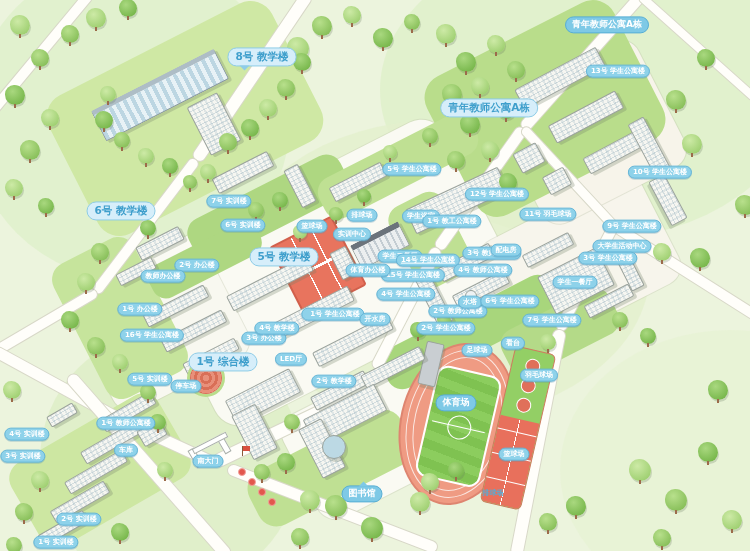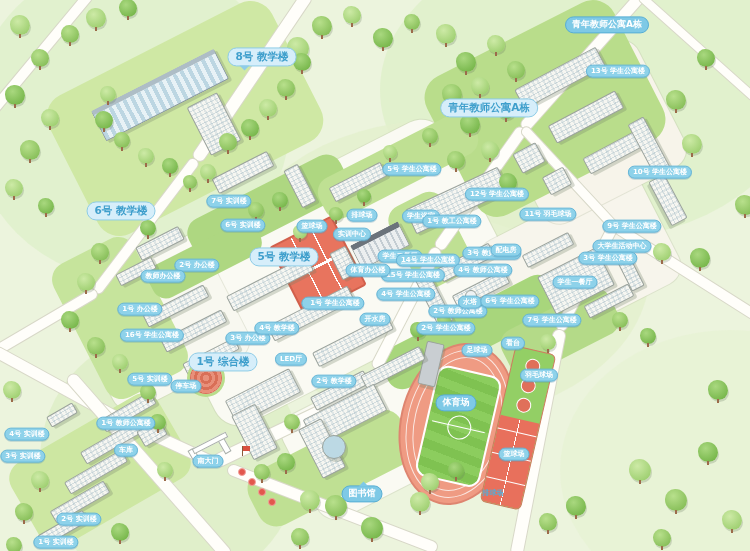--- a/index.html
+++ b/index.html
@@ -281,26 +281,26 @@
       <div class="lbl lg" style="left: 121px; top: 211px;">6号 教学楼</div>
       <div class="lbl sm" style="left: 229px; top: 201px;">7号 实训楼</div>
       <div class="lbl sm" style="left: 243px; top: 225px;">6号 实训楼</div>
       <div class="lbl lg" style="left: 284px; top: 257px;">5号 教学楼</div>
       <div class="lbl sm" style="left: 197px; top: 265px;">2号 办公楼</div>
       <div class="lbl sm" style="left: 163px; top: 276px;">教师办公楼</div>
       <div class="lbl sm" style="left: 140px; top: 309px;">1号 办公楼</div>
       <div class="lbl sm" style="left: 152px; top: 335px;">16号 学生公寓楼</div>
       <div class="lbl sm" style="left: 150px; top: 379px;">5号 实训楼</div>
       <div class="lbl sm" style="left: 186px; top: 386px;">停车场</div>
-      <div class="lbl sm" style="left: 248px; top: 338px; text-align: right;">3号 办公楼</div>
+      <div class="lbl sm" style="left: 264px; top: 338px; text-align: right;">3号 办公楼</div>
       <div class="lbl sm" style="left: 277px; top: 328px;">4号 教学楼</div>
       <div class="lbl lg" style="left: 223px; top: 362px;">1号 综合楼</div>
       <div class="lbl sm" style="left: 291px; top: 359px;">LED厅</div>
       <div class="lbl sm" style="left: 334px; top: 381px;">2号 教学楼</div>
-      <div class="lbl sm" style="left: 333px; top: 303px; padding-left: 8px;">1号 学生公寓楼</div>
+      <div class="lbl sm" style="left: 333px; top: 314px; padding-left: 8px;">1号 学生公寓楼</div>
       <div class="lbl sm" style="left: 312px; top: 226px;">篮球场</div>
       <div class="lbl sm" style="left: 362px; top: 215px;">排球场</div>
       <div class="lbl sm" style="left: 421px; top: 216px;">学生浴室</div>
       <div class="lbl sm" style="left: 412px; top: 169px;">5号 学生公寓楼</div>
       <div class="lbl sm" style="left: 452px; top: 221px;">1号 教工公寓楼</div>
       <div class="lbl sm" style="left: 352px; top: 234px;">实训中心</div>
       <div class="lbl sm" style="left: 400px; top: 256px;">学生二餐厅</div>
       <div class="lbl sm" style="left: 428px; top: 260px; text-decoration: underline;">14号 学生公寓楼</div>
       <div class="lbl sm" style="left: 413px; top: 275px;">15号 学生公寓楼</div>
       <div class="lbl sm" style="left: 368px; top: 270px;">体育办公楼</div>

